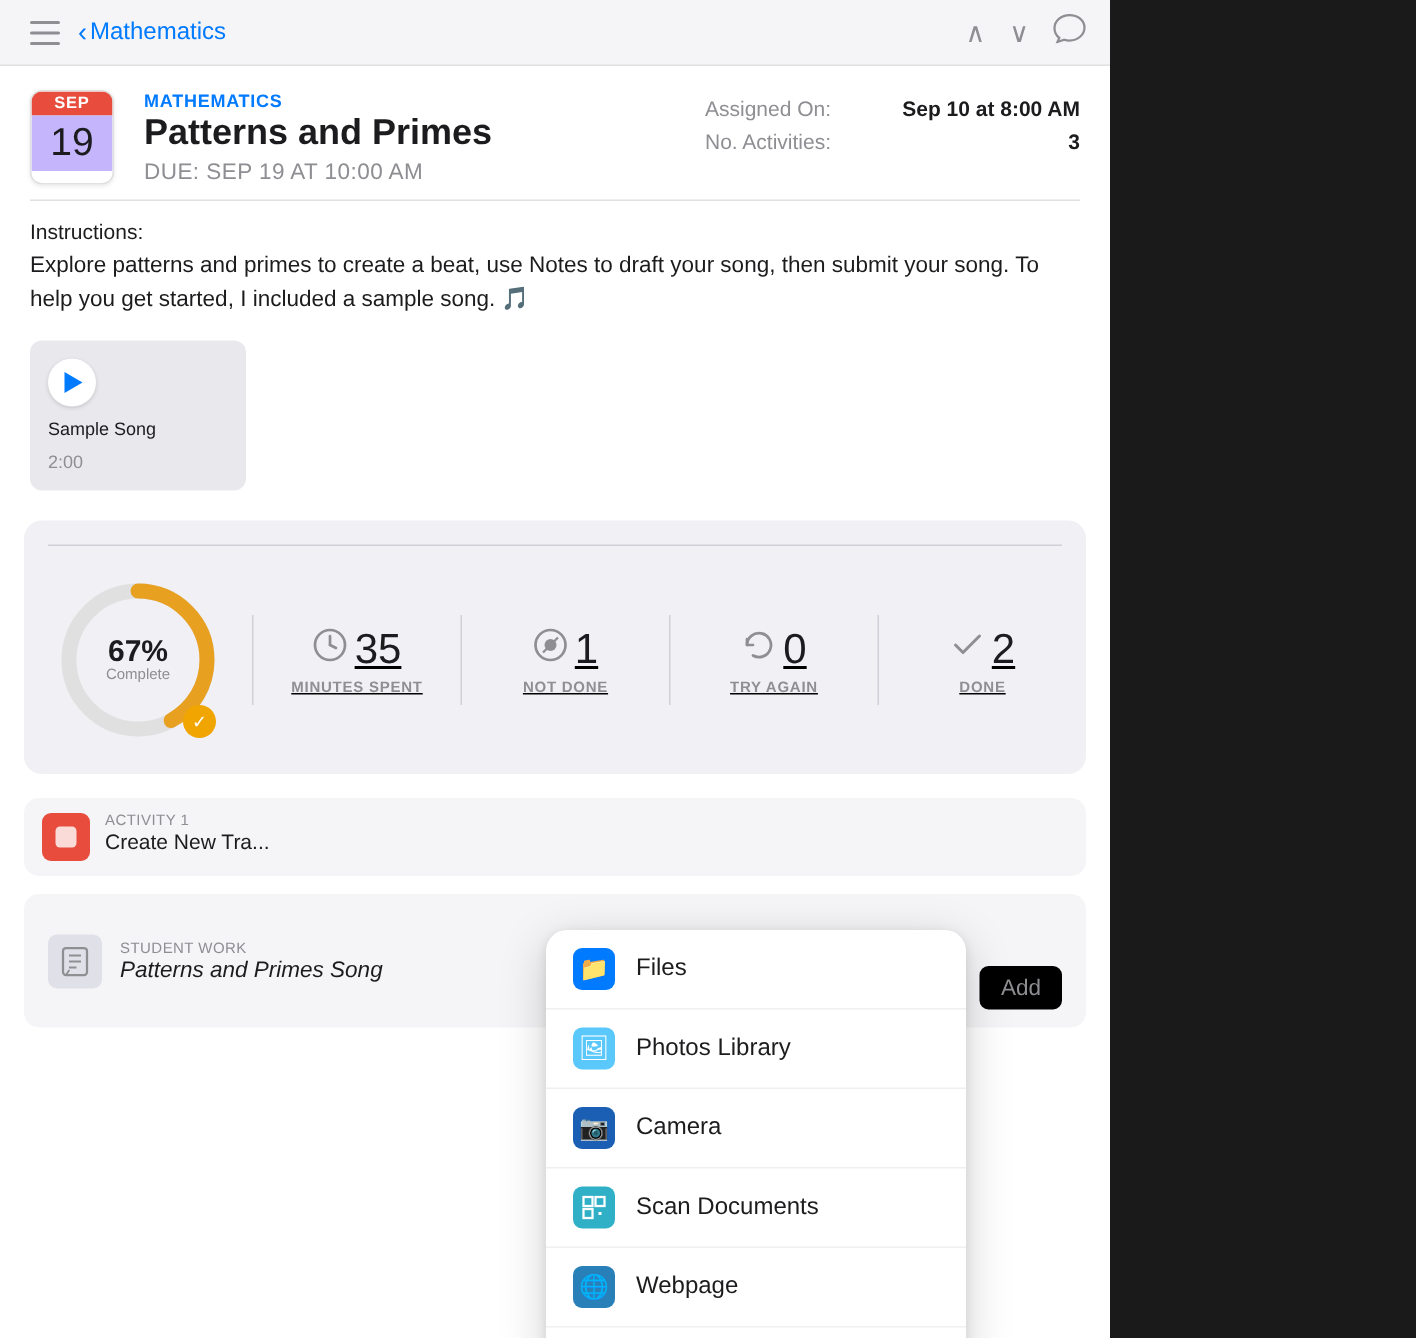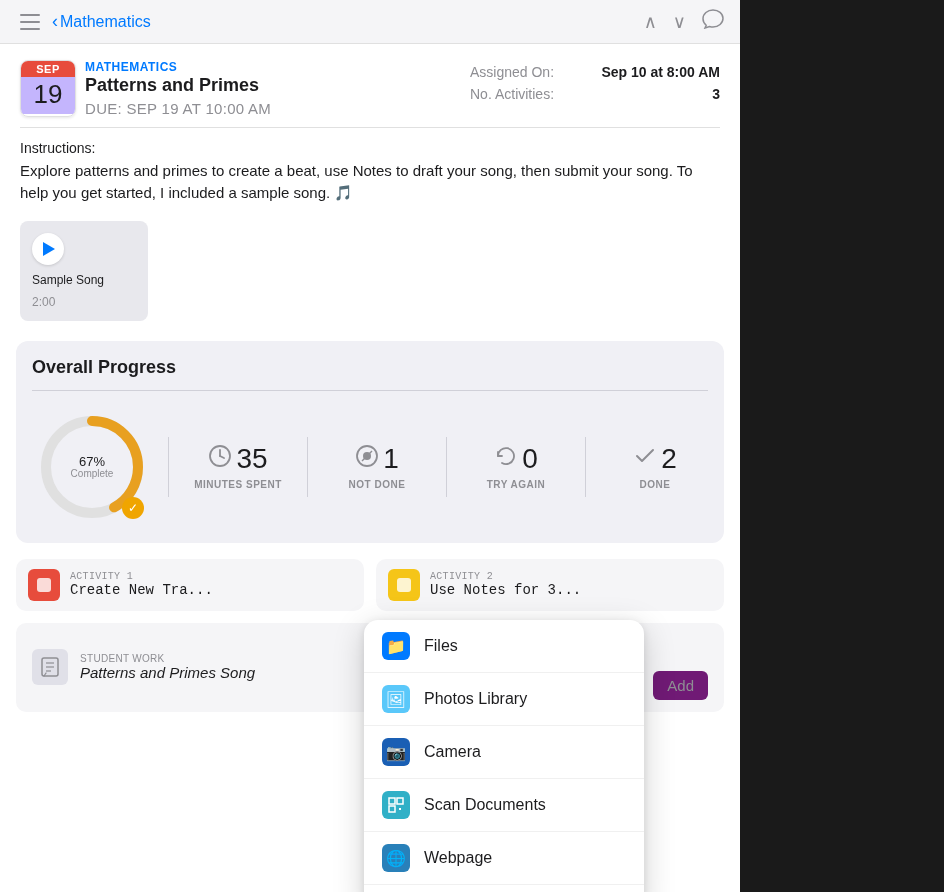--- a/index.html
+++ b/index.html
@@ -64,21 +64,21 @@
     .nav-comment-btn {
       color: #8e8e93;
       font-size: 18px;
       cursor: pointer;
     }
 
     
     .assignment-header {
       display: flex;
       padding: 16px 20px 0 20px;
-      gap: 9px;
+      gap: 20px;
     }
     .calendar-badge {
       width: 56px;
       flex-shrink: 0;
       border-radius: 8px;
       overflow: hidden;
       border: 1px solid #e0e0e0;
       box-shadow: 0 1px 3px rgba(0,0,0,0.1);
     }
     .calendar-month {
@@ -104,21 +104,21 @@
     }
     .assignment-subject {
       font-size: 12px;
       color: #007AFF;
       font-weight: 600;
       text-transform: uppercase;
       letter-spacing: 0.5px;
       margin-bottom: 2px;
     }
     .assignment-title {
-      font-size: 18px;
+      font-size: 24px;
       font-weight: 700;
       color: #1c1c1e;
       line-height: 1.1;
     }
     .assignment-due {
       font-size: 15px;
       color: #8e8e93;
       margin-top: 4px;
       text-transform: uppercase;
       letter-spacing: 0.3px;
@@ -162,21 +162,21 @@
       font-size: 15px;
       color: #1c1c1e;
       line-height: 1.5;
     }
 
     
     .sample-song-container {
       padding: 16px 20px;
     }
     .song-thumbnail {
-      width: 128px;
+      width: 144px;
       background: #e8e8ed;
       border-radius: 8px;
       padding: 12px;
       display: flex;
       flex-direction: column;
       align-items: flex-start;
       gap: 8px;
     }
     .play-btn {
       width: 32px; height: 32px;
@@ -236,22 +236,22 @@
       width: 120px;
       height: 120px;
     }
     .donut-center {
       position: absolute;
       top: 50%; left: 50%;
       transform: translate(-50%, -50%);
       text-align: center;
     }
     .donut-percent {
-      font-size: 13px;
-      font-weight: 400;
+      font-size: 20px;
+      font-weight: 700;
       color: #1c1c1e;
       line-height: 1;
     }
     .donut-label {
       font-size: 10px;
       color: #8e8e93;
     }
     .donut-check {
       position: absolute;
       bottom: 8px;
@@ -268,20 +268,21 @@
       height: 60px;
       background: #d0d0d8;
       margin: 0 16px;
     }
     .stat-item {
       display: flex;
       flex-direction: column;
       align-items: center;
       gap: 4px;
       flex: 1;
+      text-decoration: underline;
     }
     .stat-top {
       display: flex;
       align-items: center;
       gap: 4px;
     }
     .stat-icon {
       font-size: 22px;
       color: #8e8e93;
     }
@@ -306,23 +307,21 @@
       display: flex;
       gap: 12px;
       margin-bottom: 12px;
     }
     .activity-card {
       flex: 1;
       background: #f5f5f7;
       border-radius: 10px;
       padding: 10px 12px;
       display: flex;
-      align-items: center;
       gap: 10px;
-      font-family: Liberation Mono, monospace;
     }
     .activity-icon {
       width: 32px; height: 32px;
       border-radius: 6px;
       display: flex; align-items: center; justify-content: center;
       flex-shrink: 0;
     }
     .activity-icon-red { background: #e74c3c; }
     .activity-icon-yellow { background: #f5c518; }
     .activity-label {
@@ -365,21 +364,21 @@
       letter-spacing: 0.3px;
     }
     .student-work-name {
       font-size: 15px;
       font-weight: 500;
       color: #1c1c1e;
       font-style: italic;
     }
     .add-btn {
       margin-left: auto;
-      background: #701a75;
+      background: #000000;
       color: #8e8e93;
       border: none;
       border-radius: 6px;
       padding: 6px 14px;
       font-size: 15px;
       cursor: pointer;
       margin-top: 36px;
     }
 
     
@@ -481,21 +480,20 @@
     <div class="song-thumbnail">
       <div class="play-btn">
         <div class="play-triangle"></div>
       </div>
       <div class="song-name">Sample Song</div>
       <div class="song-duration">2:00</div>
     </div>
   </div>
 
   <div class="progress-section">
-    <div class="progress-title">Overall Progress</div>
     <div class="progress-divider"></div>
     <div class="progress-stats">
 
       <div class="donut-container">
         <svg class="donut-svg" viewBox="0 0 120 120">
 
           <circle cx="60" cy="60" r="46" fill="none" stroke="#e0e0e0" stroke-width="10"></circle>
 
           <circle cx="60" cy="60" r="46" fill="none" stroke="#e8a020" stroke-width="10" stroke-dasharray="193.5 289.0" stroke-dashoffset="72.25" stroke-linecap="round" transform="rotate(-90 60 60)"></circle>
         </svg>
@@ -575,31 +573,20 @@
         <div class="activity-icon activity-icon-red">
           <svg width="18" height="18" viewBox="0 0 18 18">
             <rect x="2" y="2" width="14" height="14" rx="3" fill="white" opacity="0.8"></rect>
           </svg>
         </div>
         <div>
           <div class="activity-label">ACTIVITY 1</div>
           <div class="activity-name">Create New Tra...</div>
         </div>
       </div>
-      <div class="activity-card">
-        <div class="activity-icon activity-icon-yellow">
-          <svg width="18" height="18" viewBox="0 0 18 18">
-            <rect x="2" y="2" width="14" height="14" rx="3" fill="white" opacity="0.8"></rect>
-          </svg>
-        </div>
-        <div>
-          <div class="activity-label">ACTIVITY 2</div>
-          <div class="activity-name">Use Notes for 3...</div>
-        </div>
-      </div>
     </div>
   </div>
 
   <div class="student-work-card">
     <div class="student-work-icon">
       <svg width="22" height="22" viewBox="0 0 22 22">
         <rect x="3" y="2" width="16" height="18" rx="2" fill="none" stroke="#8e8e93" stroke-width="1.5"></rect>
         <line x1="7" y1="7" x2="15" y2="7" stroke="#8e8e93" stroke-width="1.2"></line>
         <line x1="7" y1="11" x2="15" y2="11" stroke="#8e8e93" stroke-width="1.2"></line>
         <line x1="7" y1="15" x2="12" y2="15" stroke="#8e8e93" stroke-width="1.2"></line>

